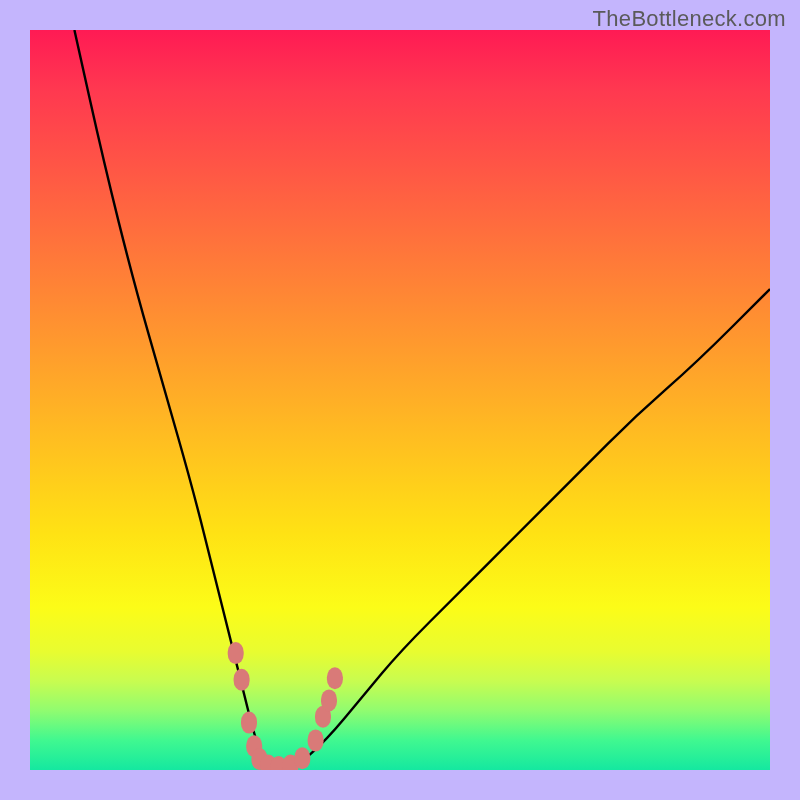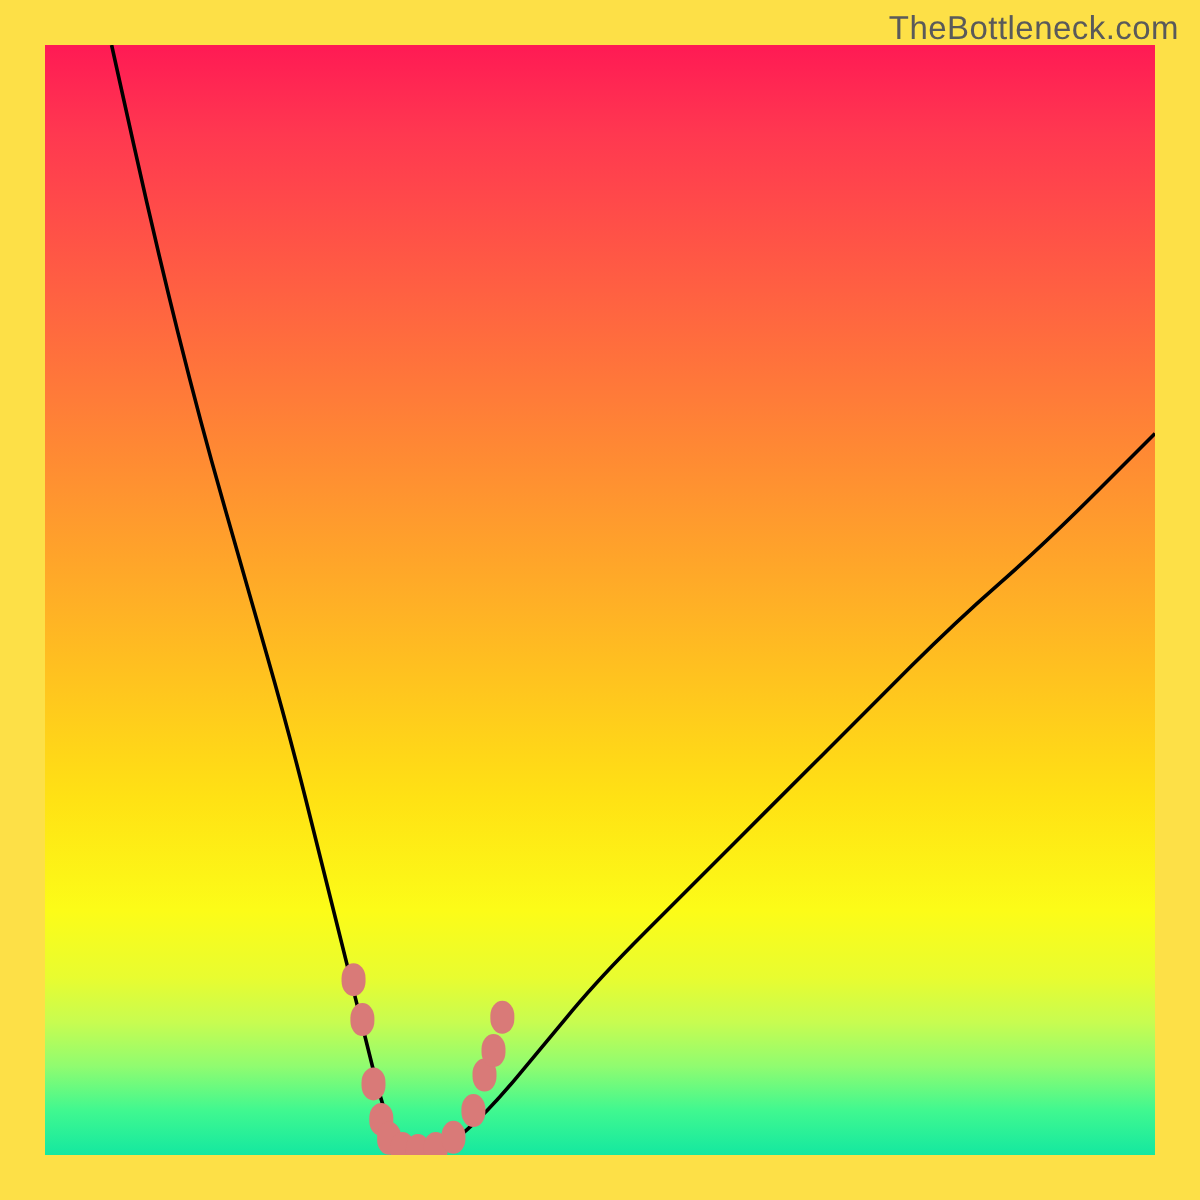--- a/index.html
+++ b/index.html
@@ -7,21 +7,21 @@
     padding: 0;
     width: 800px;
     height: 800px;
     overflow: hidden;
     background: #000;
     font-family: Arial, Helvetica, sans-serif;
   }
   .frame {
     position: absolute;
     inset: 0;
-    background: #fde047;
+    background: #c4b5fd;
   }
   .plot-area {
     position: absolute;
     left: 30px;
     top: 30px;
     width: 740px;
     height: 740px;
     background: linear-gradient(to bottom,
       #ff1a54 0%,
       #ff3850 8%,

